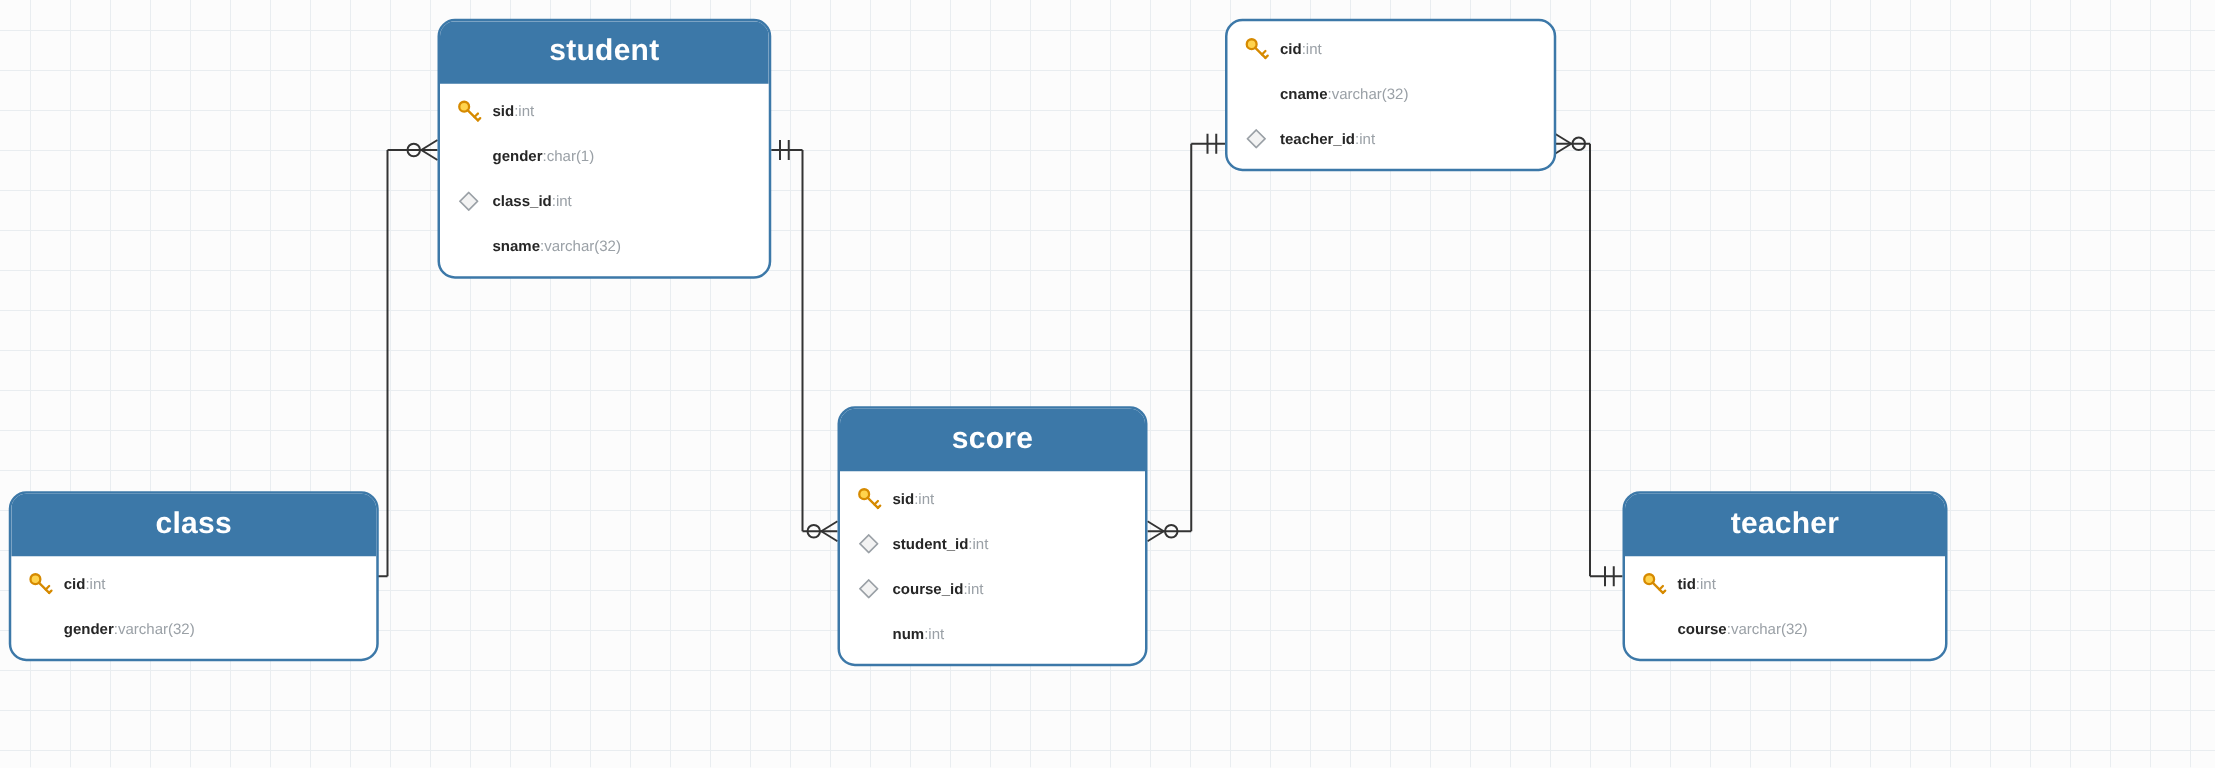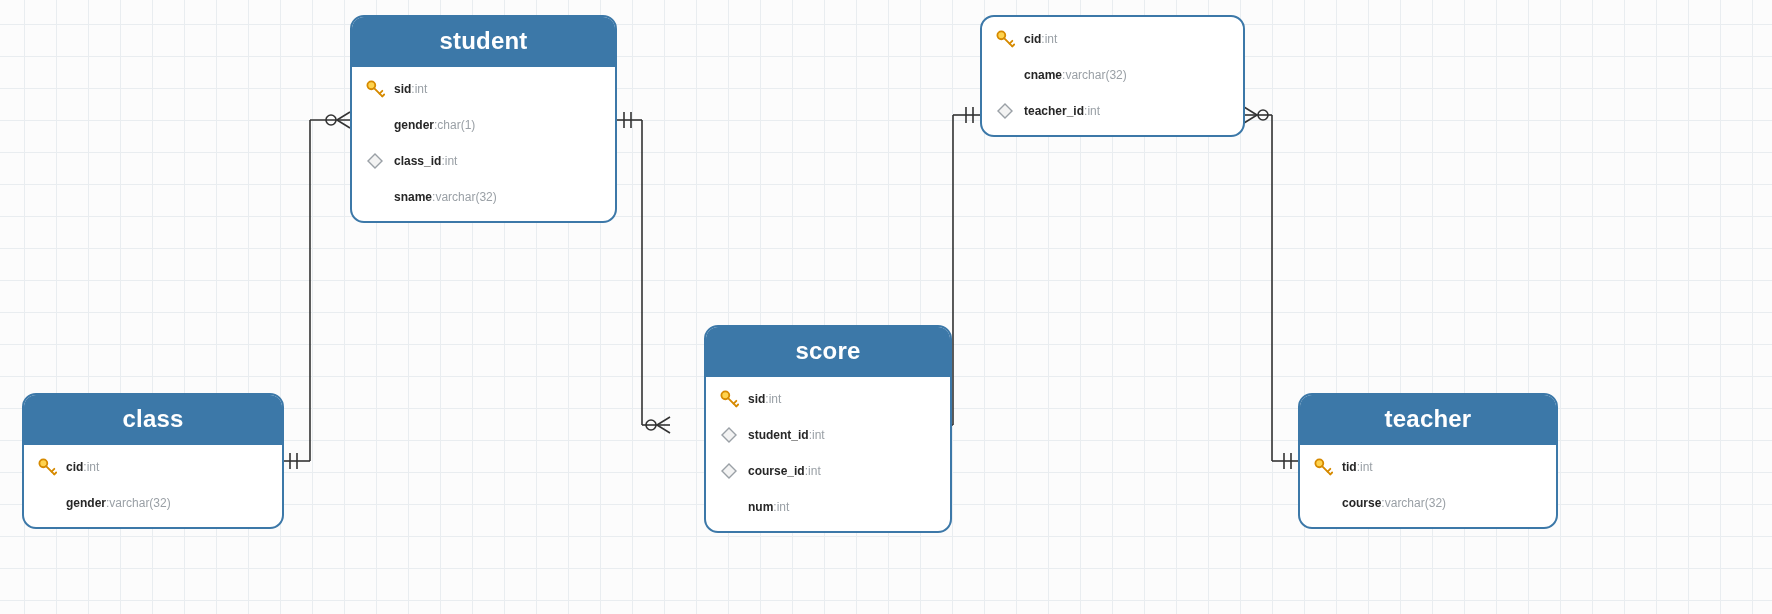--- a/index.html
+++ b/index.html
@@ -178,21 +178,21 @@
       </div>
       <div class="row">
         <span class="icon"></span>
         <span class="col-name">sname</span>
         <span class="col-type">: </span>
         <span class="col-type">varchar(32)</span>
       </div>
     </div>
 </div>
 
-<div class="entity" style="left:22px; top:393px; width:262px;">
+<div class="entity" style="left:7px; top:393px; width:296px;">
   <div class="title">class</div>
   <div class="rows">
       <div class="row">
         <span class="icon">
           <svg class="icon-key" viewBox="0 0 24 24">
             <g fill="none" stroke="#d68a00" stroke-width="2">
               <circle cx="8" cy="8" r="4.3" fill="#ffd34d"></circle>
               <line x1="11" y1="11" x2="20" y2="20" stroke-linecap="round"></line>
               <line x1="17" y1="17" x2="20" y2="14" stroke-linecap="round"></line>
               <line x1="20" y1="20" x2="22" y2="18" stroke-linecap="round"></line>
@@ -205,21 +205,21 @@
       </div>
       <div class="row">
         <span class="icon"></span>
         <span class="col-name">gender</span>
         <span class="col-type">: </span>
         <span class="col-type">varchar(32)</span>
       </div>
     </div>
 </div>
 
-<div class="entity" style="left:670px; top:325px; width:248px;margin-left:34px;">
+<div class="entity" style="left:670px; top:325px; width:248px;">
   <div class="title">score</div>
   <div class="rows">
       <div class="row">
         <span class="icon">
           <svg class="icon-key" viewBox="0 0 24 24">
             <g fill="none" stroke="#d68a00" stroke-width="2">
               <circle cx="8" cy="8" r="4.3" fill="#ffd34d"></circle>
               <line x1="11" y1="11" x2="20" y2="20" stroke-linecap="round"></line>
               <line x1="17" y1="17" x2="20" y2="14" stroke-linecap="round"></line>
               <line x1="20" y1="20" x2="22" y2="18" stroke-linecap="round"></line>

